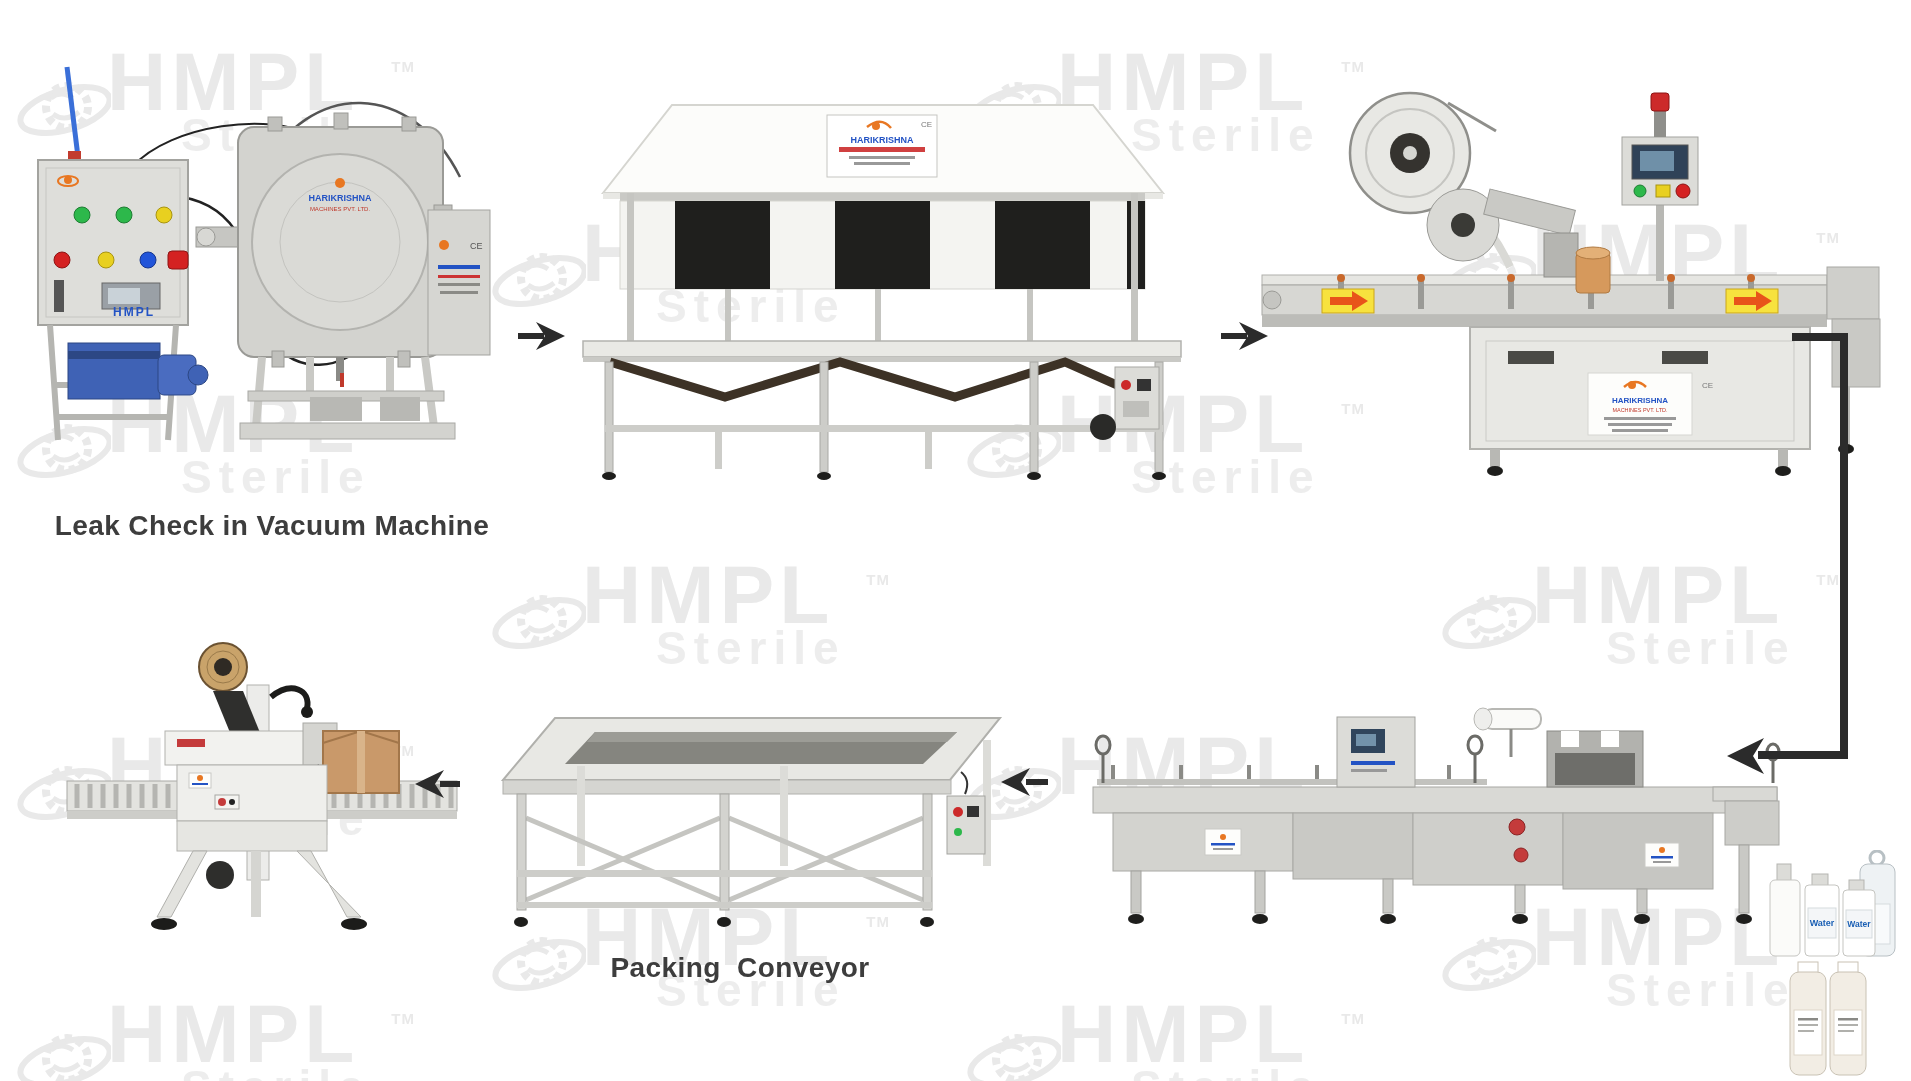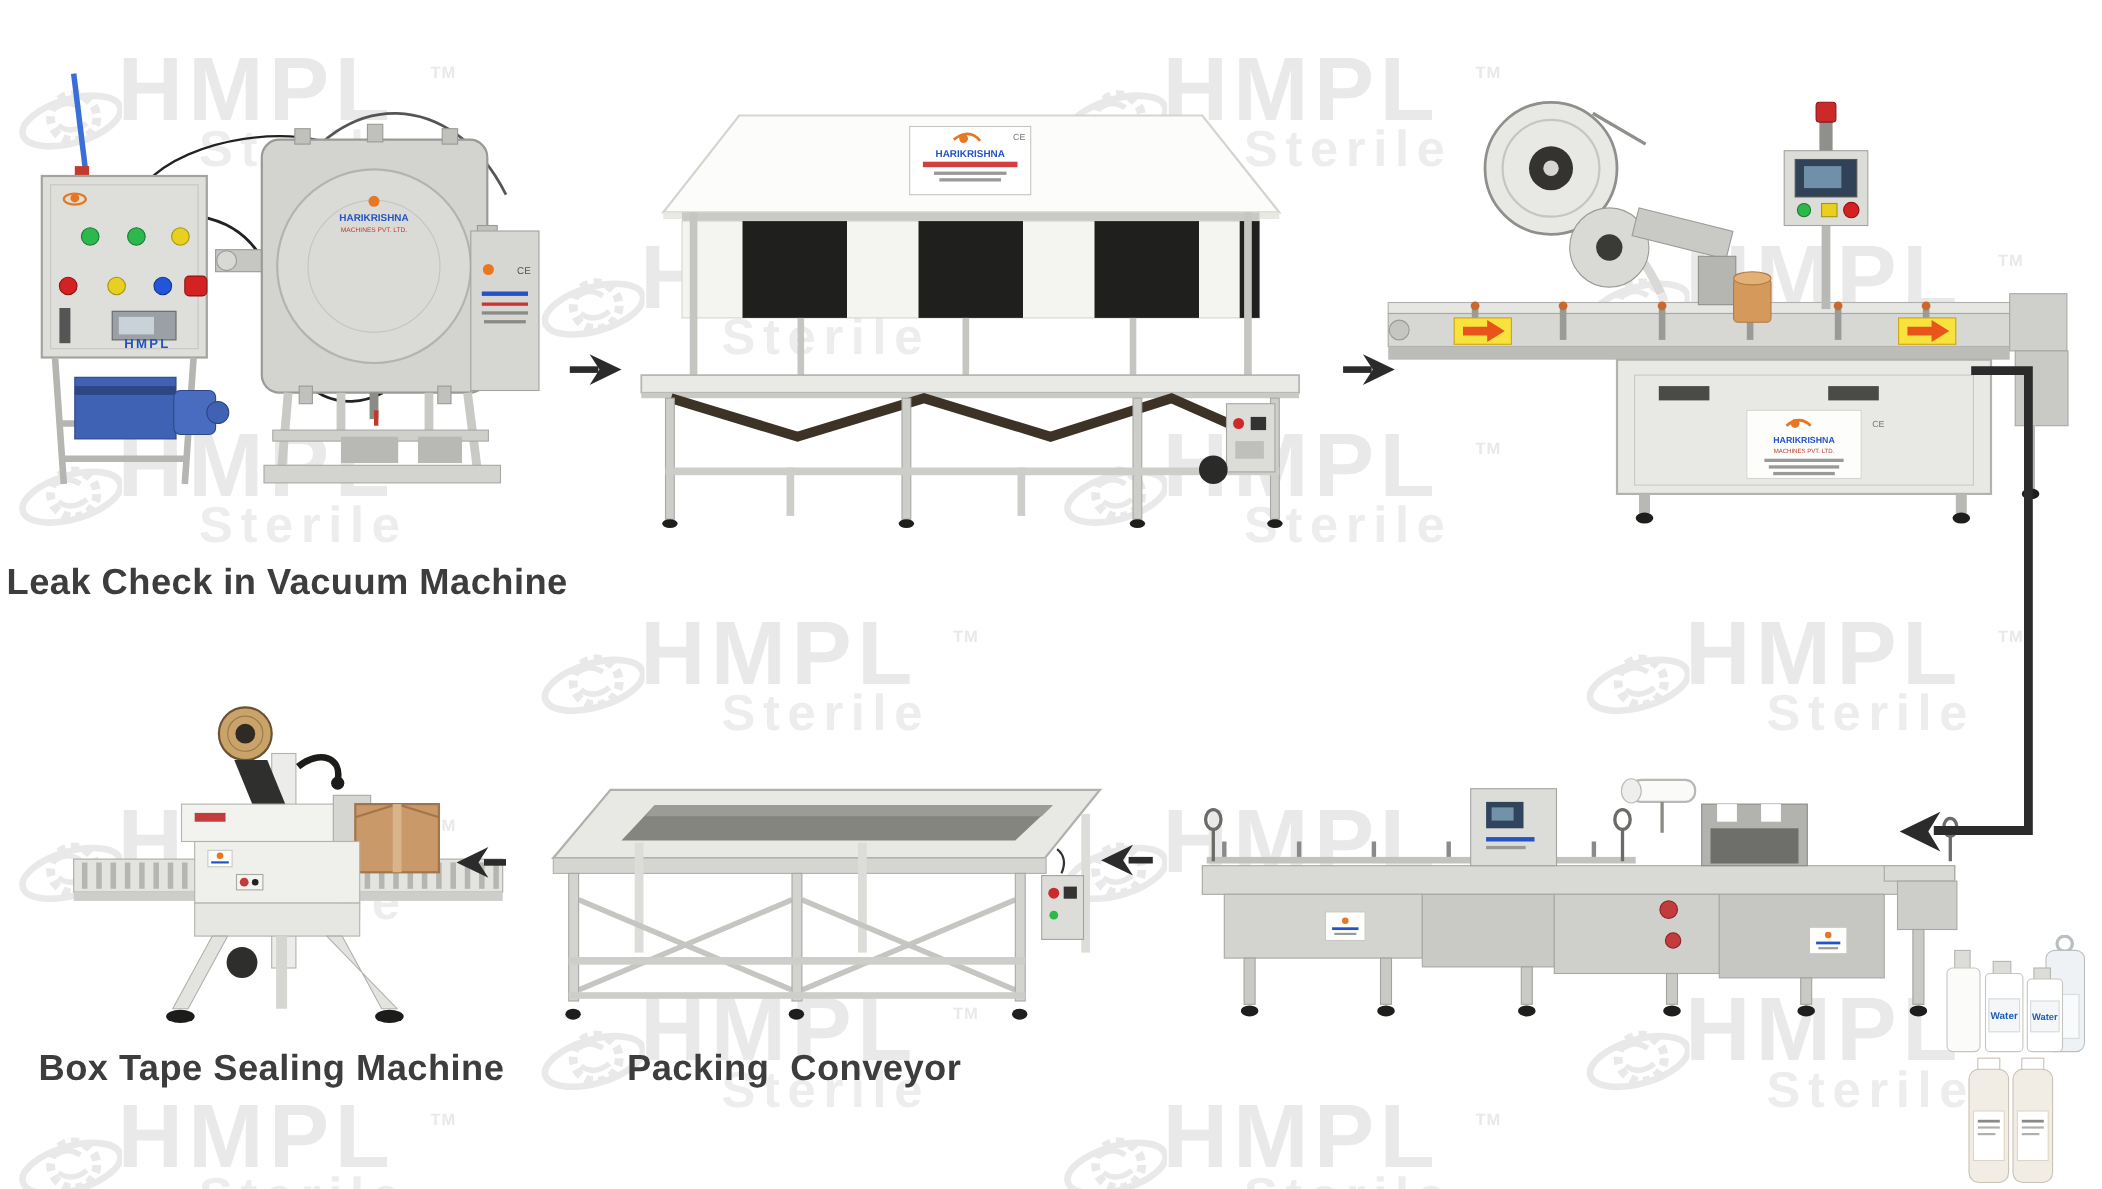--- a/index.html
+++ b/index.html
@@ -11,22 +11,22 @@
   .wm{position:absolute;display:flex;align-items:flex-start;color:#e9e9e9;user-select:none;}
   .wm-globe{margin-top:14px;margin-right:-4px;flex:none;}
   .wm-text{line-height:0.82;}
   .wm-brand{font-size:82px;font-weight:bold;letter-spacing:5px;}
   .wm-tm{font-size:15px;font-weight:bold;vertical-align:38px;letter-spacing:1px;margin-left:32px;}
   .wm-sub{font-size:46px;font-weight:bold;letter-spacing:7px;margin-left:74px;margin-top:2px;color:#ededed;}
 
   
   .machine{position:absolute;z-index:2;}
   #arrow-layer{position:absolute;inset:0;z-index:3;pointer-events:none;}
-  .mlabel{position:absolute;z-index:4;font-size:33px;font-weight:bold;color:#3d3d3d;
-          letter-spacing:0.4px;white-space:pre;}
+  .mlabel{position:absolute;z-index:4;font-size:28px;font-weight:bold;color:#3d3d3d;
+          text-align:center;letter-spacing:0.4px;white-space:pre;}
   .tinytxt{font-weight:bold;}
 </style>
 </head>
 <body>
 
 <div id="canvas">
 
   <div id="watermark-layer">
     <div class="wm" style="left: 15px; top: 48px;">
       <svg class="wm-globe" width="96" height="90" viewBox="0 0 96 90">
@@ -663,15 +663,14 @@
       <rect x="1026" y="779" width="22" height="6"></rect>
       <polygon points="1001,782 1030,768 1021,782 1030,796"></polygon>
     </g>
     <g fill="#2b2b2b">
       <rect x="440" y="781" width="20" height="6"></rect>
       <polygon points="415,784 444,770 435,784 444,798"></polygon>
     </g>
   </svg>
 
   <div class="mlabel" style="left:6px;top:510px;width:532px">Leak Check in Vacuum Machine</div>
-  <div class="mlabel" style="left:35px;top:952px;width:460px">Box Tape Sealing Machine</div>
   <div class="mlabel" style="left:570px;top:952px;width:340px">Packing  Conveyor</div>
 </div>
 
 </body></html>

